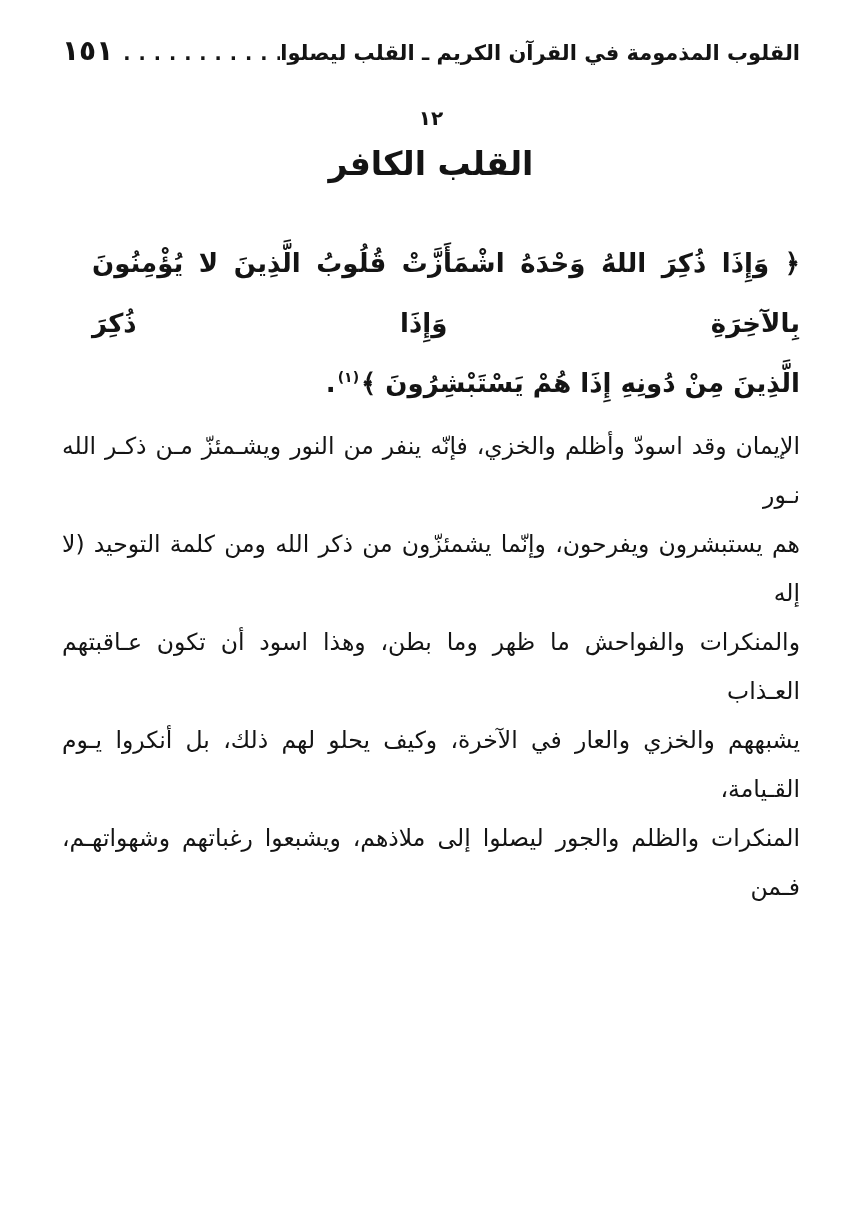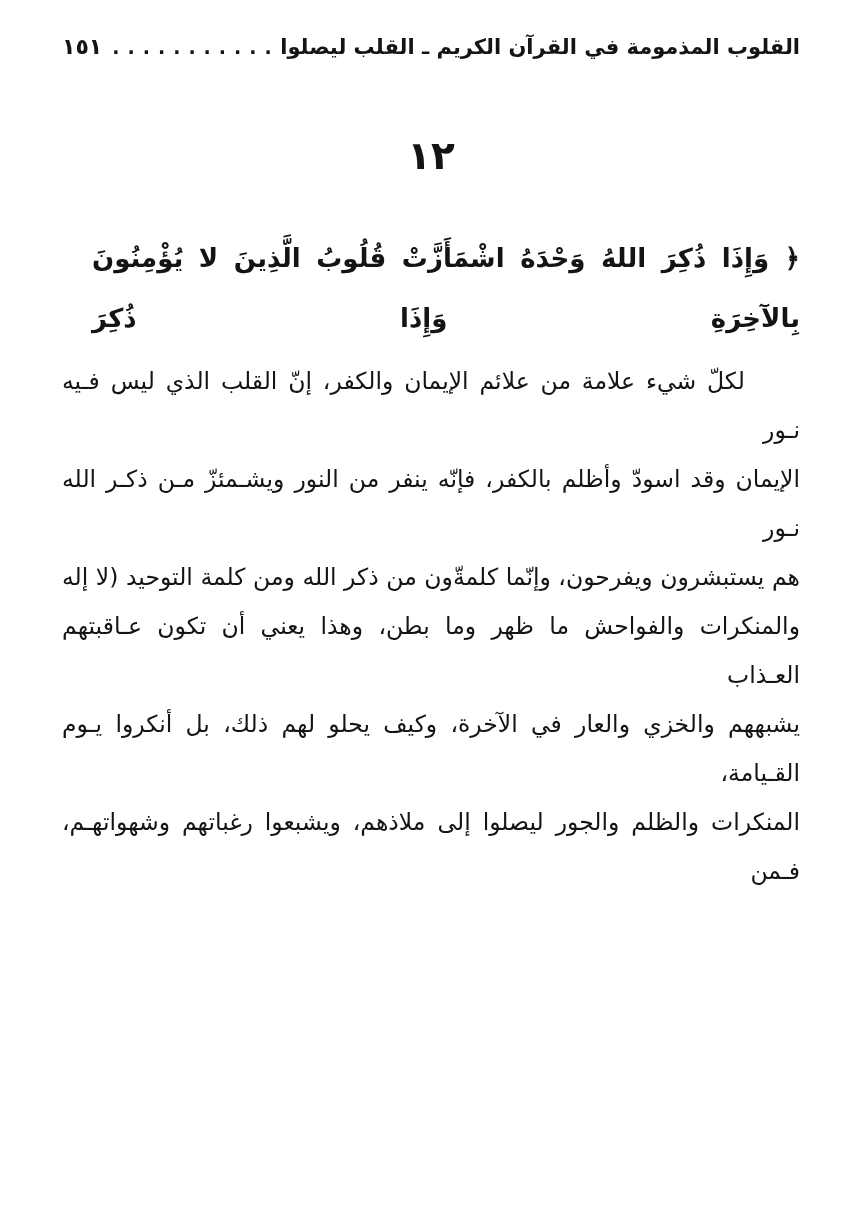--- a/index.html
+++ b/index.html
@@ -30,28 +30,28 @@
     flex: 1;
     overflow: hidden;
     white-space: nowrap;
     direction: ltr;
     text-align: left;
     font-size: 19px;
     letter-spacing: 8px;
     padding: 0 10px;
     font-weight: bold;
   }
-  .head-page { white-space: nowrap; font-size: 22px; letter-spacing: 2px; }
+  .head-page { white-space: nowrap; font-size: 28px; letter-spacing: 2px; }
 
   
   .chapter-number {
     text-align: center;
     font-weight: bold;
-    font-size: 39px;
-    margin-top: 74px;
+    font-size: 20px;
+    margin-top: 39px;
     letter-spacing: 4px;
   }
   .chapter-title {
     text-align: center;
     font-weight: bold;
     font-size: 33px;
     margin: 14px 0 0 0;
   }
 
   
@@ -87,28 +87,29 @@
 
 <div class="page">
 
   <header class="running-head">
     <span class="head-title">القلوب المذمومة في القرآن الكريم ـ القلب ليصلوا</span>
     <span class="head-dots">........................</span>
     <span class="head-page">١٥١</span>
   </header>
 
   <div class="chapter-number">١٢</div>
+  <h1 class="chapter-title">القلب الكافر</h1>
 
   <div class="verse">
     <div class="verse-line-1">﴿ وَإِذَا ذُكِرَ اللهُ وَحْدَهُ اشْمَأَزَّتْ قُلُوبُ الَّذِينَ لا يُؤْمِنُونَ بِالآخِرَةِ وَإِذَا ذُكِرَ</div>
+    <div class="verse-line-2"><span>الَّذِينَ مِنْ دُونِهِ إِذَا هُمْ يَسْتَبْشِرُونَ ﴾</span><sup class="fn-marker">(١)</sup><span>.</span></div>
   </div>
 
   <div class="body-text">
-    <div class="body-line first-line">لكلّ شيء علامة من علائم الإيمان والكفر، إنّ القلب الذي ليس فـيه نـور</div>
-    <div class="body-line">الإيمان وقد اسودّ وأظلم بالكفر، فإنّه ينفر من النور ويشـمئزّ مـن ذكـر الله نـور</div>
-    <div class="body-line">هم يستبشرون ويفرحون، وإنّما كلمةّون من ذكر الله ومن كلمة التوحيد (لا إله</div>
-    <div class="body-line">والمنكرات والفواحش ما ظهر وما بطن، وهذا يعني أن تكون عـاقبتهم العـذاب</div>
+    <div class="body-line">الإيمان وقد اسودّ وأظلم والخزي، فإنّه ينفر من النور ويشـمئزّ مـن ذكـر الله نـور</div>
+    <div class="body-line">هم يستبشرون ويفرحون، وإنّما يشمئزّون من ذكر الله ومن كلمة التوحيد (لا إله</div>
+    <div class="body-line">والمنكرات والفواحش ما ظهر وما بطن، وهذا اسود أن تكون عـاقبتهم العـذاب</div>
     <div class="body-line">يشبههم والخزي والعار في الآخرة، وكيف يحلو لهم ذلك، بل أنكروا يـوم القـيامة،</div>
     <div class="body-line">المنكرات والظلم والجور ليصلوا إلى ملاذهم، ويشبعوا رغباتهم وشهواتهـم، فـمن</div>
 
   </div>
 
 </div>
 
 </body></html>

